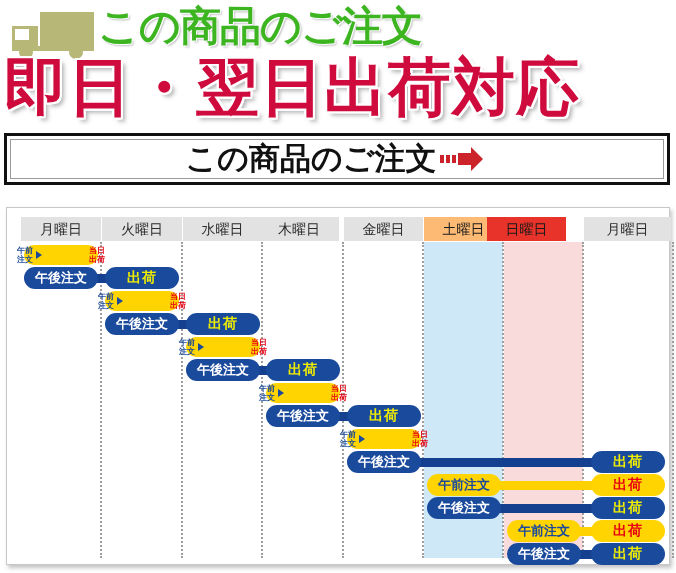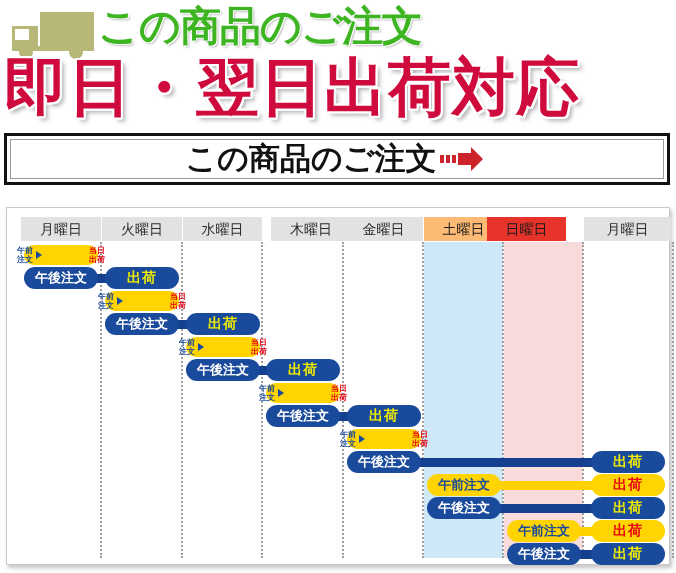--- a/index.html
+++ b/index.html
@@ -117,21 +117,21 @@
   </div>
 </div>
 
 <div id="table">
   <div id="table-layers">
       <div class="col-head" style="left: 14px; width: 80px;">月曜日</div>
       <div class="col-head" style="left: 95px; width: 80px;">火曜日</div>
       <div class="divider" style="left: 93px;"></div>
       <div class="col-head" style="left: 176px; width: 79px;">水曜日</div>
       <div class="divider" style="left: 174px;"></div>
-      <div class="col-head" style="left: 264px; width: 80px;">木曜日</div>
+      <div class="col-head" style="left: 252px; width: 80px;">木曜日</div>
       <div class="divider" style="left: 254px;"></div>
       <div class="col-head" style="left: 337px; width: 79px;">金曜日</div>
       <div class="divider" style="left: 335px;"></div>
       <div class="col-head sat" style="left: 417px; width: 79px;">土曜日</div>
       <div class="col-band sat" style="left: 417px; width: 79px;"></div>
       <div class="divider" style="left: 415px;"></div>
       <div class="col-head sun" style="left: 480px; width: 79px;">日曜日</div>
       <div class="col-band sun" style="left: 497px; width: 79px;"></div>
       <div class="divider" style="left: 495px;"></div>
       <div class="col-head" style="left: 577px; width: 87px;">月曜日</div>

